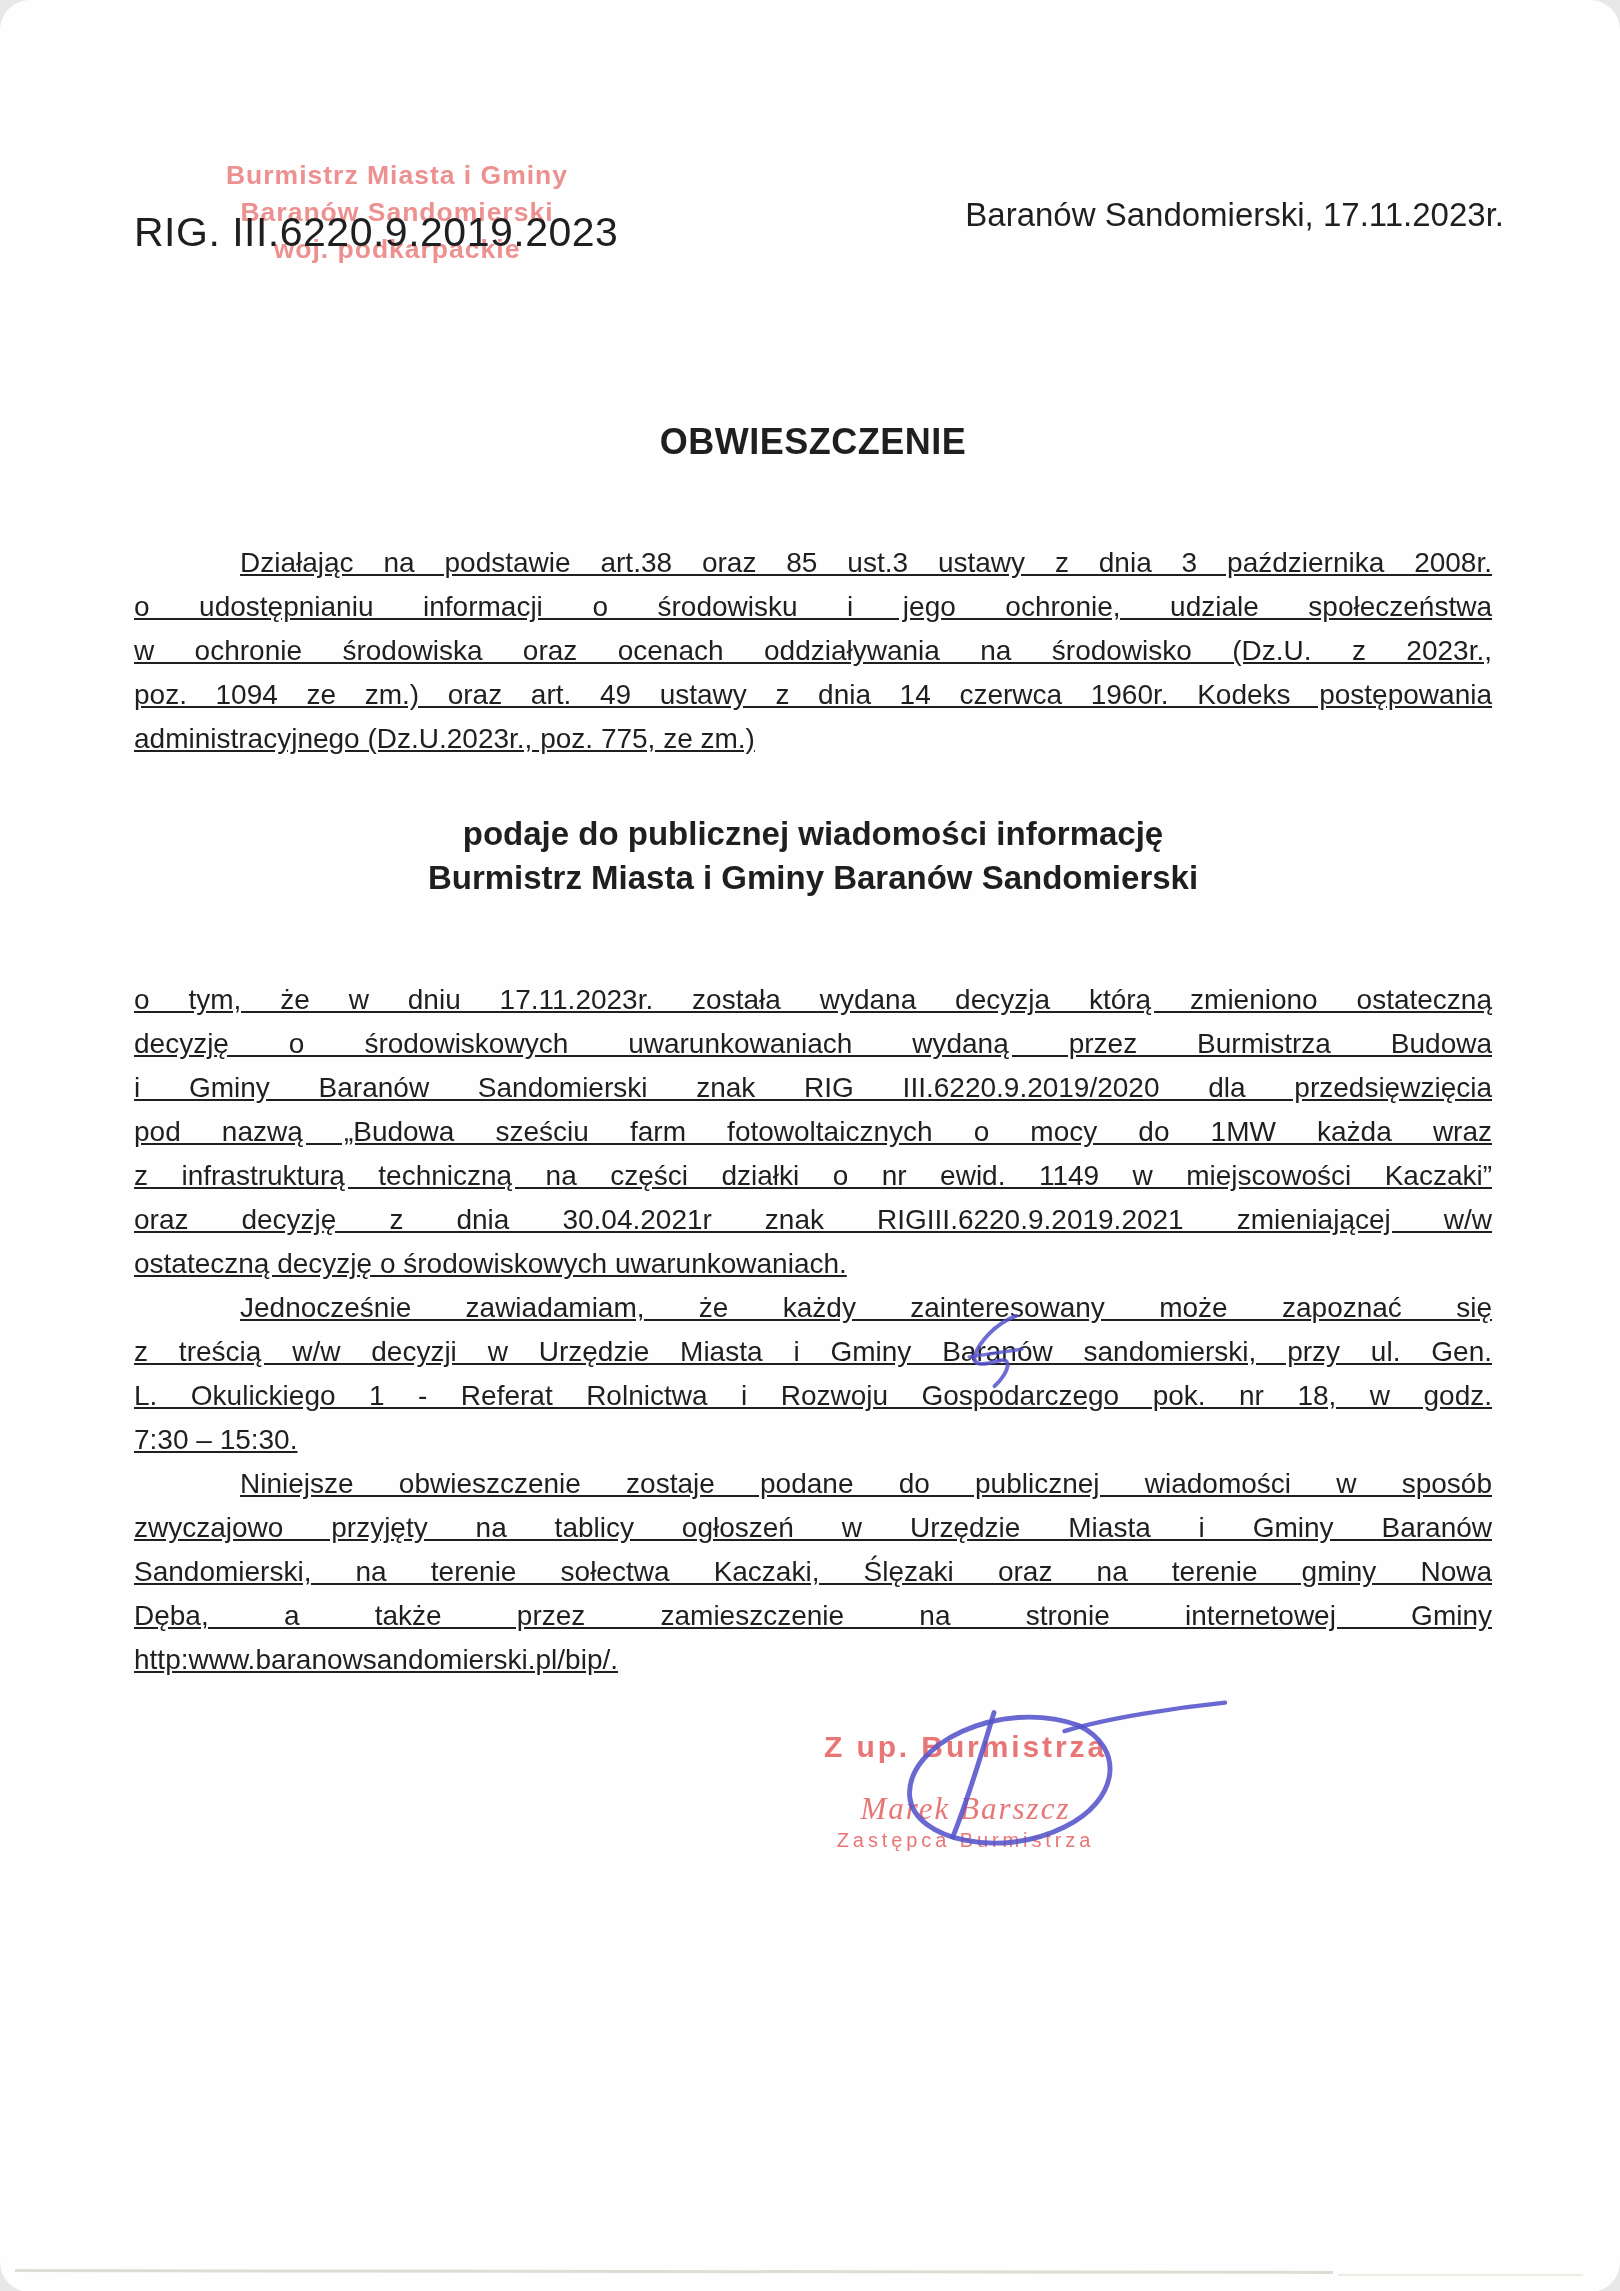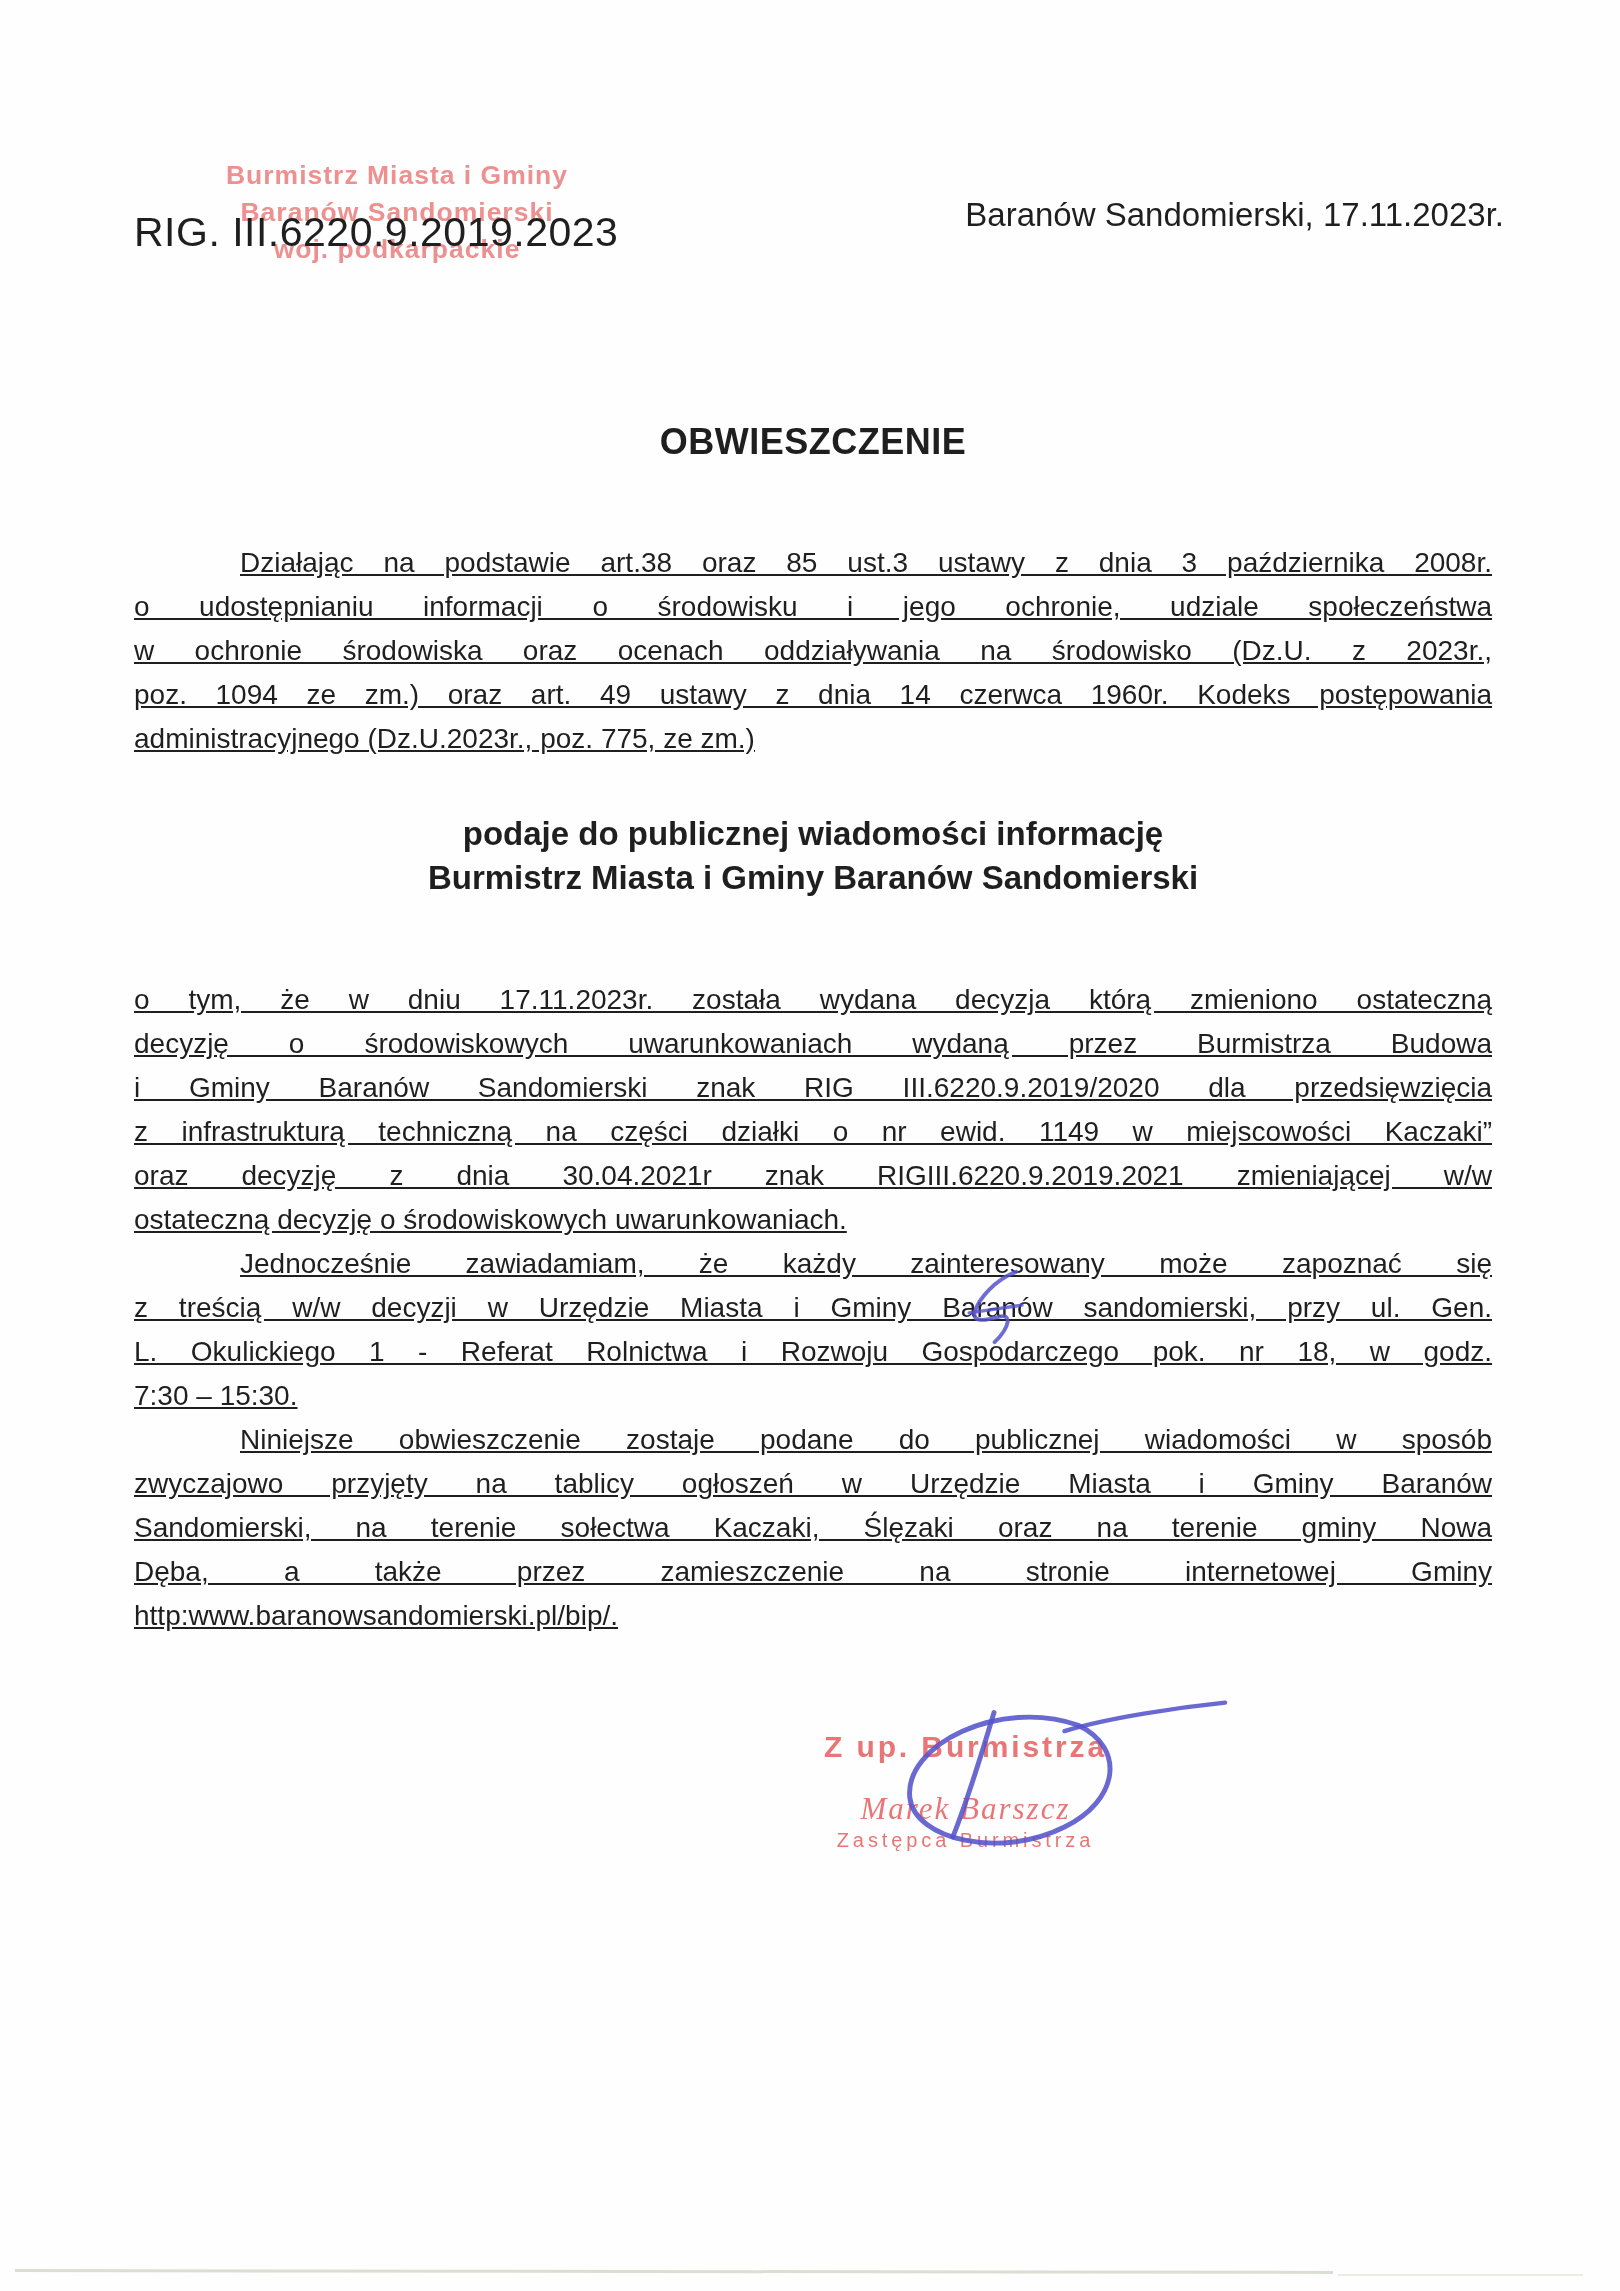--- a/index.html
+++ b/index.html
@@ -4,20 +4,21 @@
 <style>
   html, body { margin: 0; padding: 0; background: #e8e8e8; }
   .page {
     position: relative;
     width: 1620px;
     height: 2292px;
     background: #fefefe;
     font-family: "Liberation Sans", sans-serif;
     color: #1f1f1f;
     overflow: hidden;
+    border-radius: 30px;
   }
 
   
   .stamp-header {
     position: absolute;
     left: 196px; top: 157px; width: 402px;
     text-align: center;
     color: rgba(228, 92, 92, 0.68);
     font-weight: 700;
     font-size: 26.5px;
@@ -144,20 +145,21 @@
   <div class="subject-heading">
     <div>podaje do publicznej wiadomości informację</div>
     <div>Burmistrz Miasta i Gminy Baranów Sandomierski</div>
   </div>
 
   <div class="textcol main-body">
 
     <div class="line">o tym, że w dniu 17.11.2023r. została wydana decyzja którą zmieniono ostateczną</div>
     <div class="line">decyzję o środowiskowych uwarunkowaniach wydaną przez Burmistrza Budowa</div>
     <div class="line">i Gminy Baranów Sandomierski znak RIG III.6220.9.2019/2020 dla przedsięwzięcia</div>
+    <div class="line">pod nazwą „Budowa sześciu farm fotowoltaicznych o mocy do 1MW każda wraz</div>
     <div class="line">z infrastrukturą techniczną na części działki o nr ewid. 1149 w miejscowości Kaczaki”</div>
     <div class="line">oraz decyzję z dnia 30.04.2021r znak RIGIII.6220.9.2019.2021 zmieniającej w/w</div>
     <div class="line last">ostateczną decyzję o środowiskowych uwarunkowaniach.</div>
 
     <div class="line indent">Jednocześnie zawiadamiam, że każdy zainteresowany może zapoznać się</div>
     <div class="line rel">
       <span>z treścią w/w decyzji w Urzędzie Miasta i Gminy Baranów sandomierski, przy ul. Gen.</span>
       
       <svg class="s-mark" width="69" height="86" viewBox="0 0 70 88">
         <path d="M 52 6 C 30 14, 14 34, 10 46 C 6 58, 20 56, 34 52 C 48 48, 46 62, 30 78" fill="none" stroke="#5553cb" stroke-width="4" stroke-linecap="round" opacity="0.85"></path>

